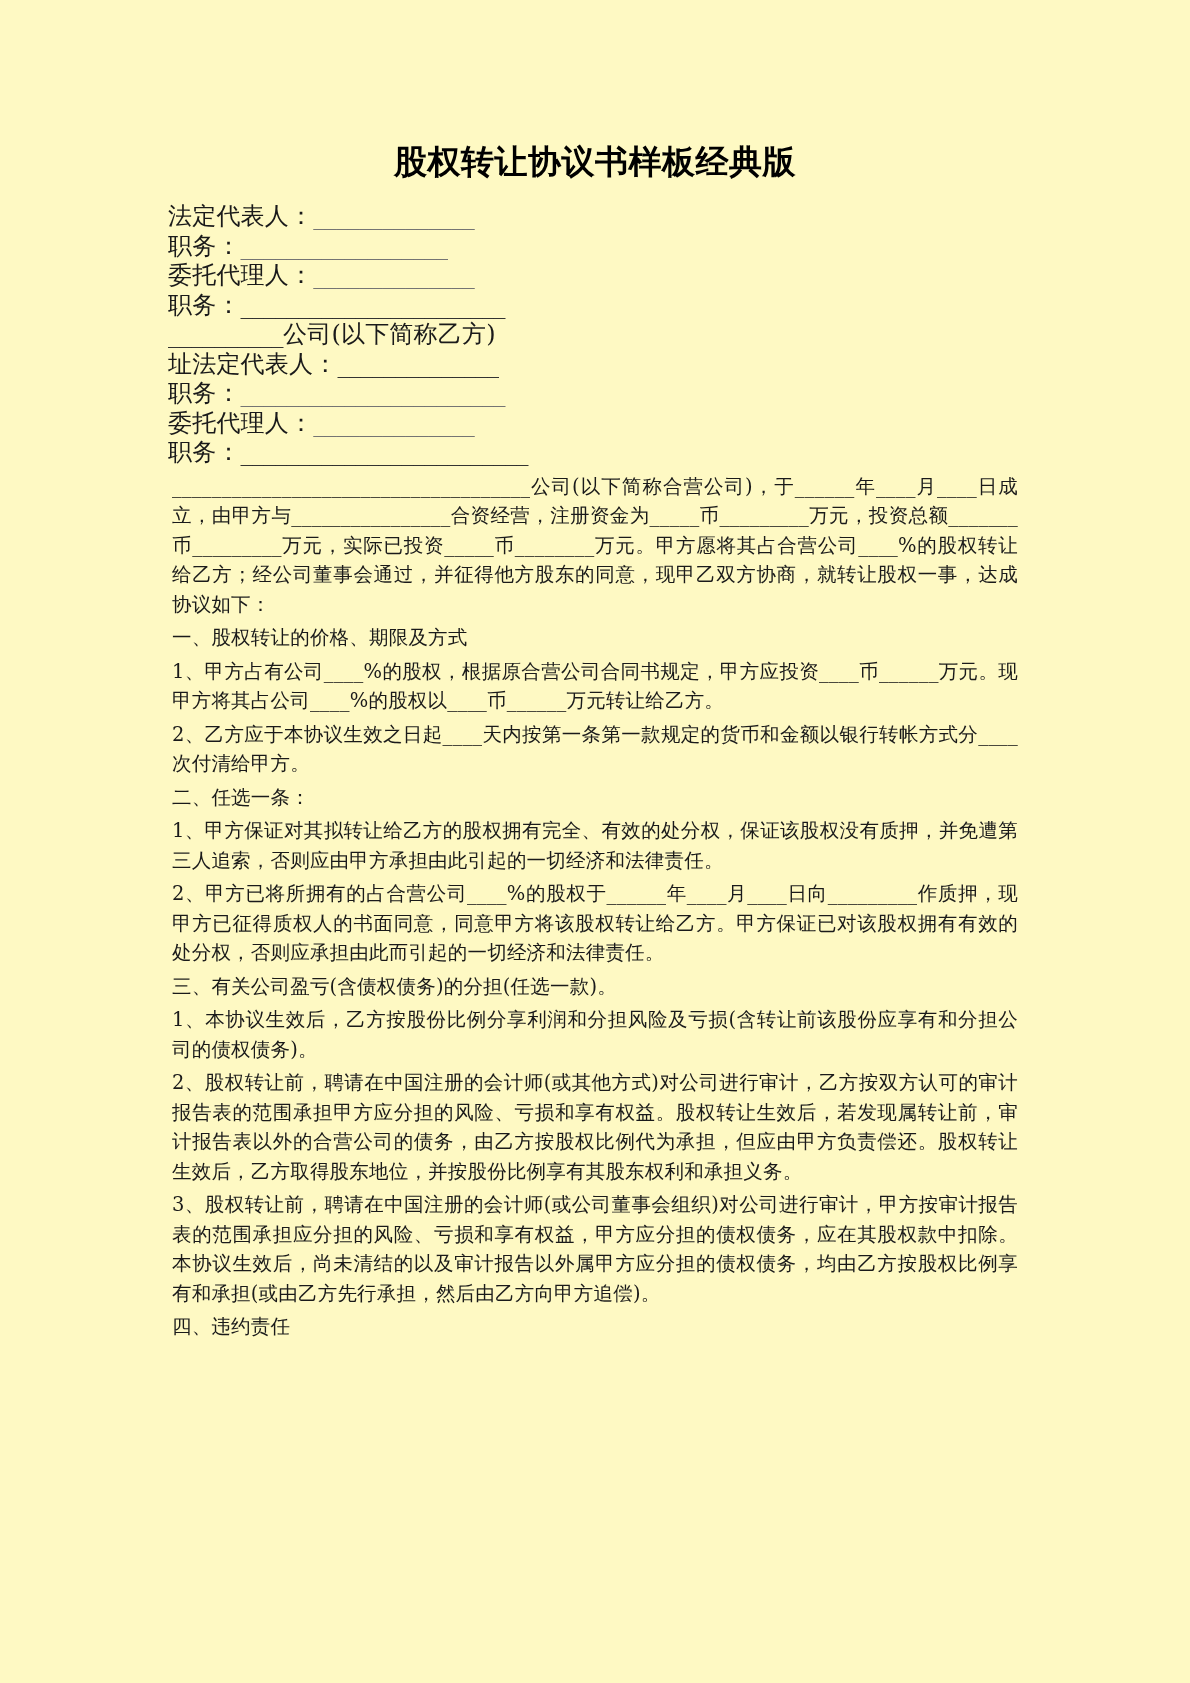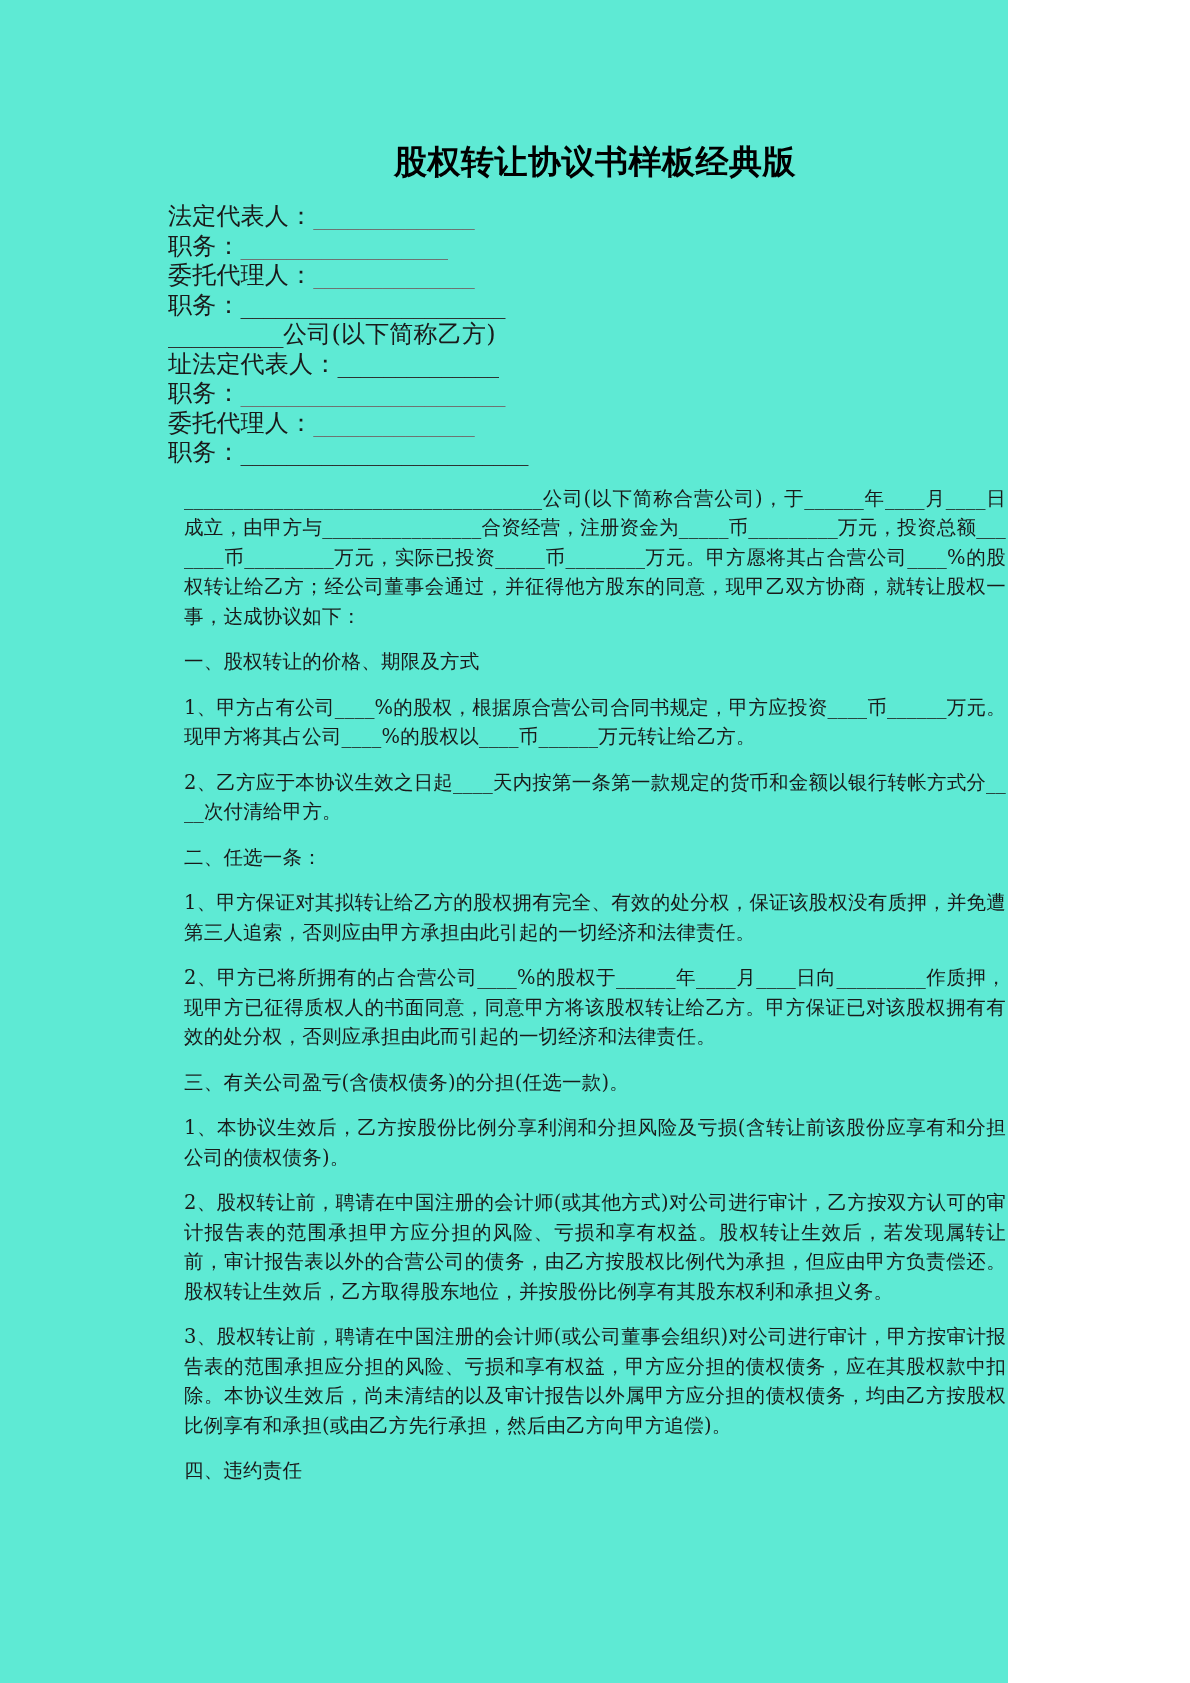--- a/index.html
+++ b/index.html
@@ -11,23 +11,23 @@
   body {
     width: 1190px;
     height: 1683px;
     font-family: "DejaVu Serif", "Liberation Serif", serif;
     color: #1a1a1a;
     overflow: hidden;
   }
 
   .page {
     position: relative;
-    width: 1008px;
+    width: 1190px;
     height: 1683px;
-    background: #5eead4;
+    background: #fef9c3;
     box-sizing: border-box;
   }
 
   .content {
     position: absolute;
     left: 168px;
     top: 140px;
     width: 854px;
   }
 
@@ -60,21 +60,21 @@
   }
 
   
   .para {
     font-size: 19.5px;
     line-height: 29.5px;
     text-align: justify;
     text-justify: inter-character;
     letter-spacing: 0.2px;
     word-break: break-all;
-    margin: 16px;
+    margin: 4px;
   }
   .para.lead {
     text-indent: 0;
   }
 </style>
 </head>
 <body>
 
 <div class="page">
   <div class="content">

